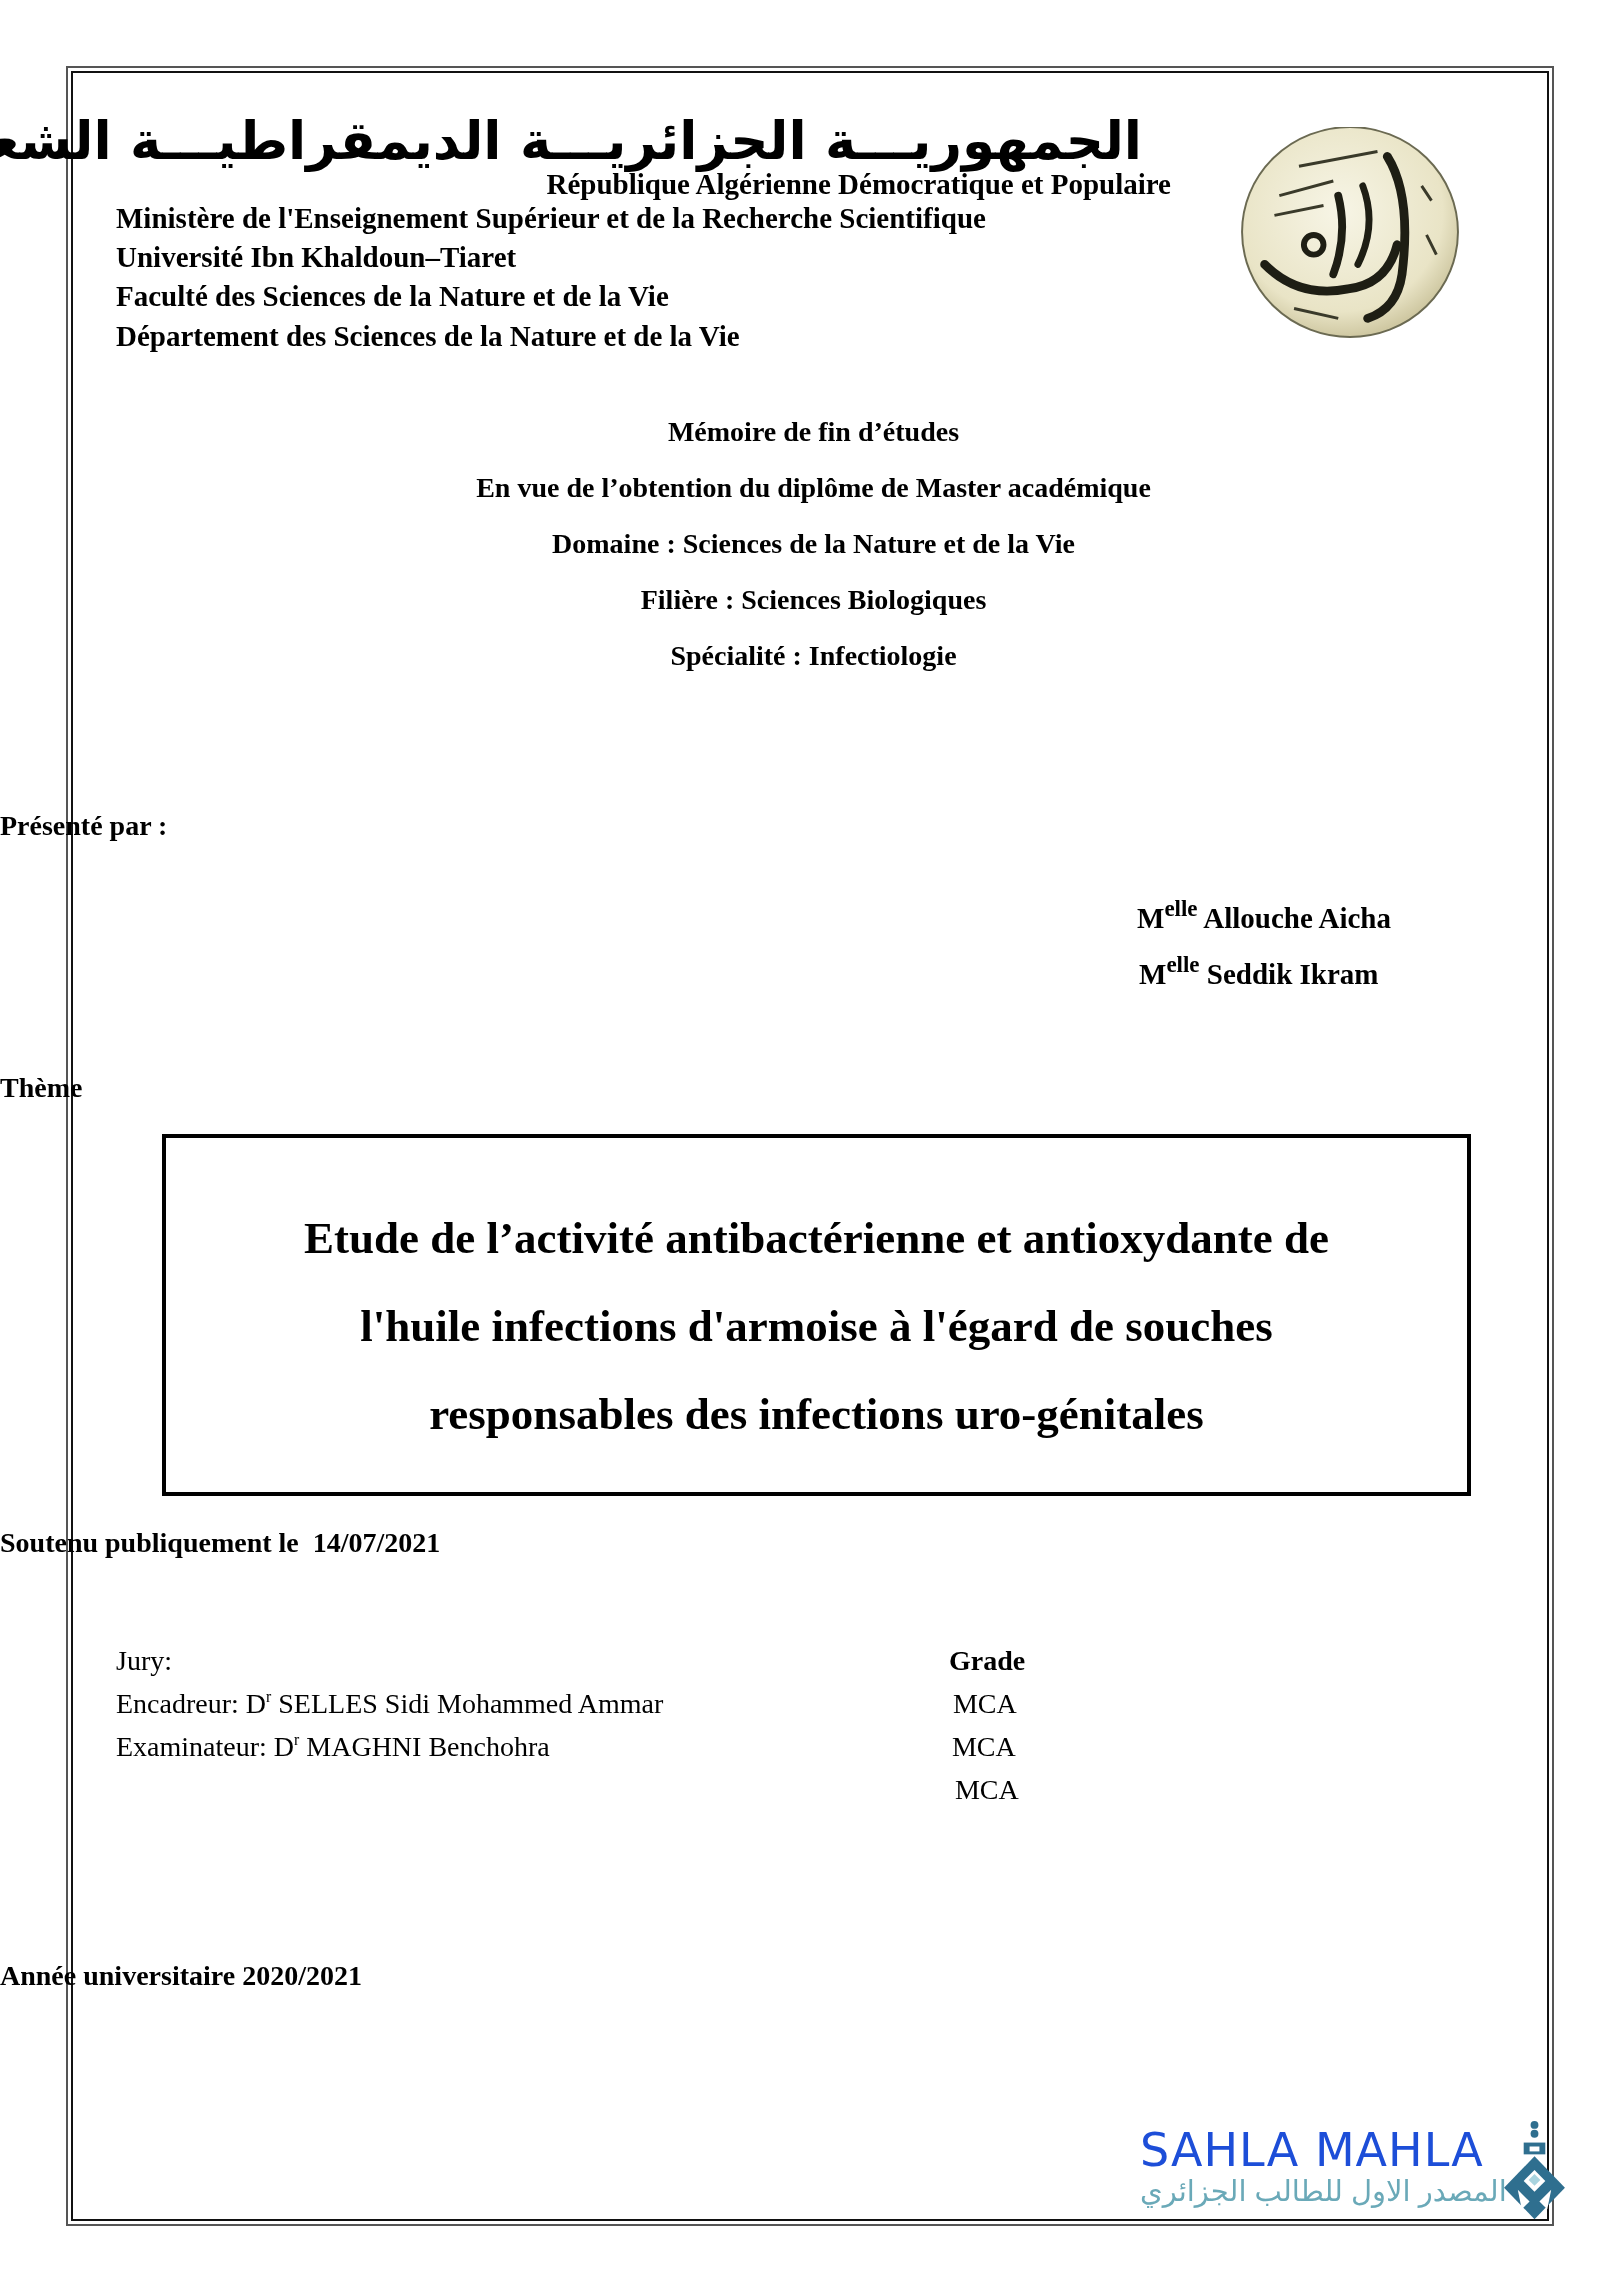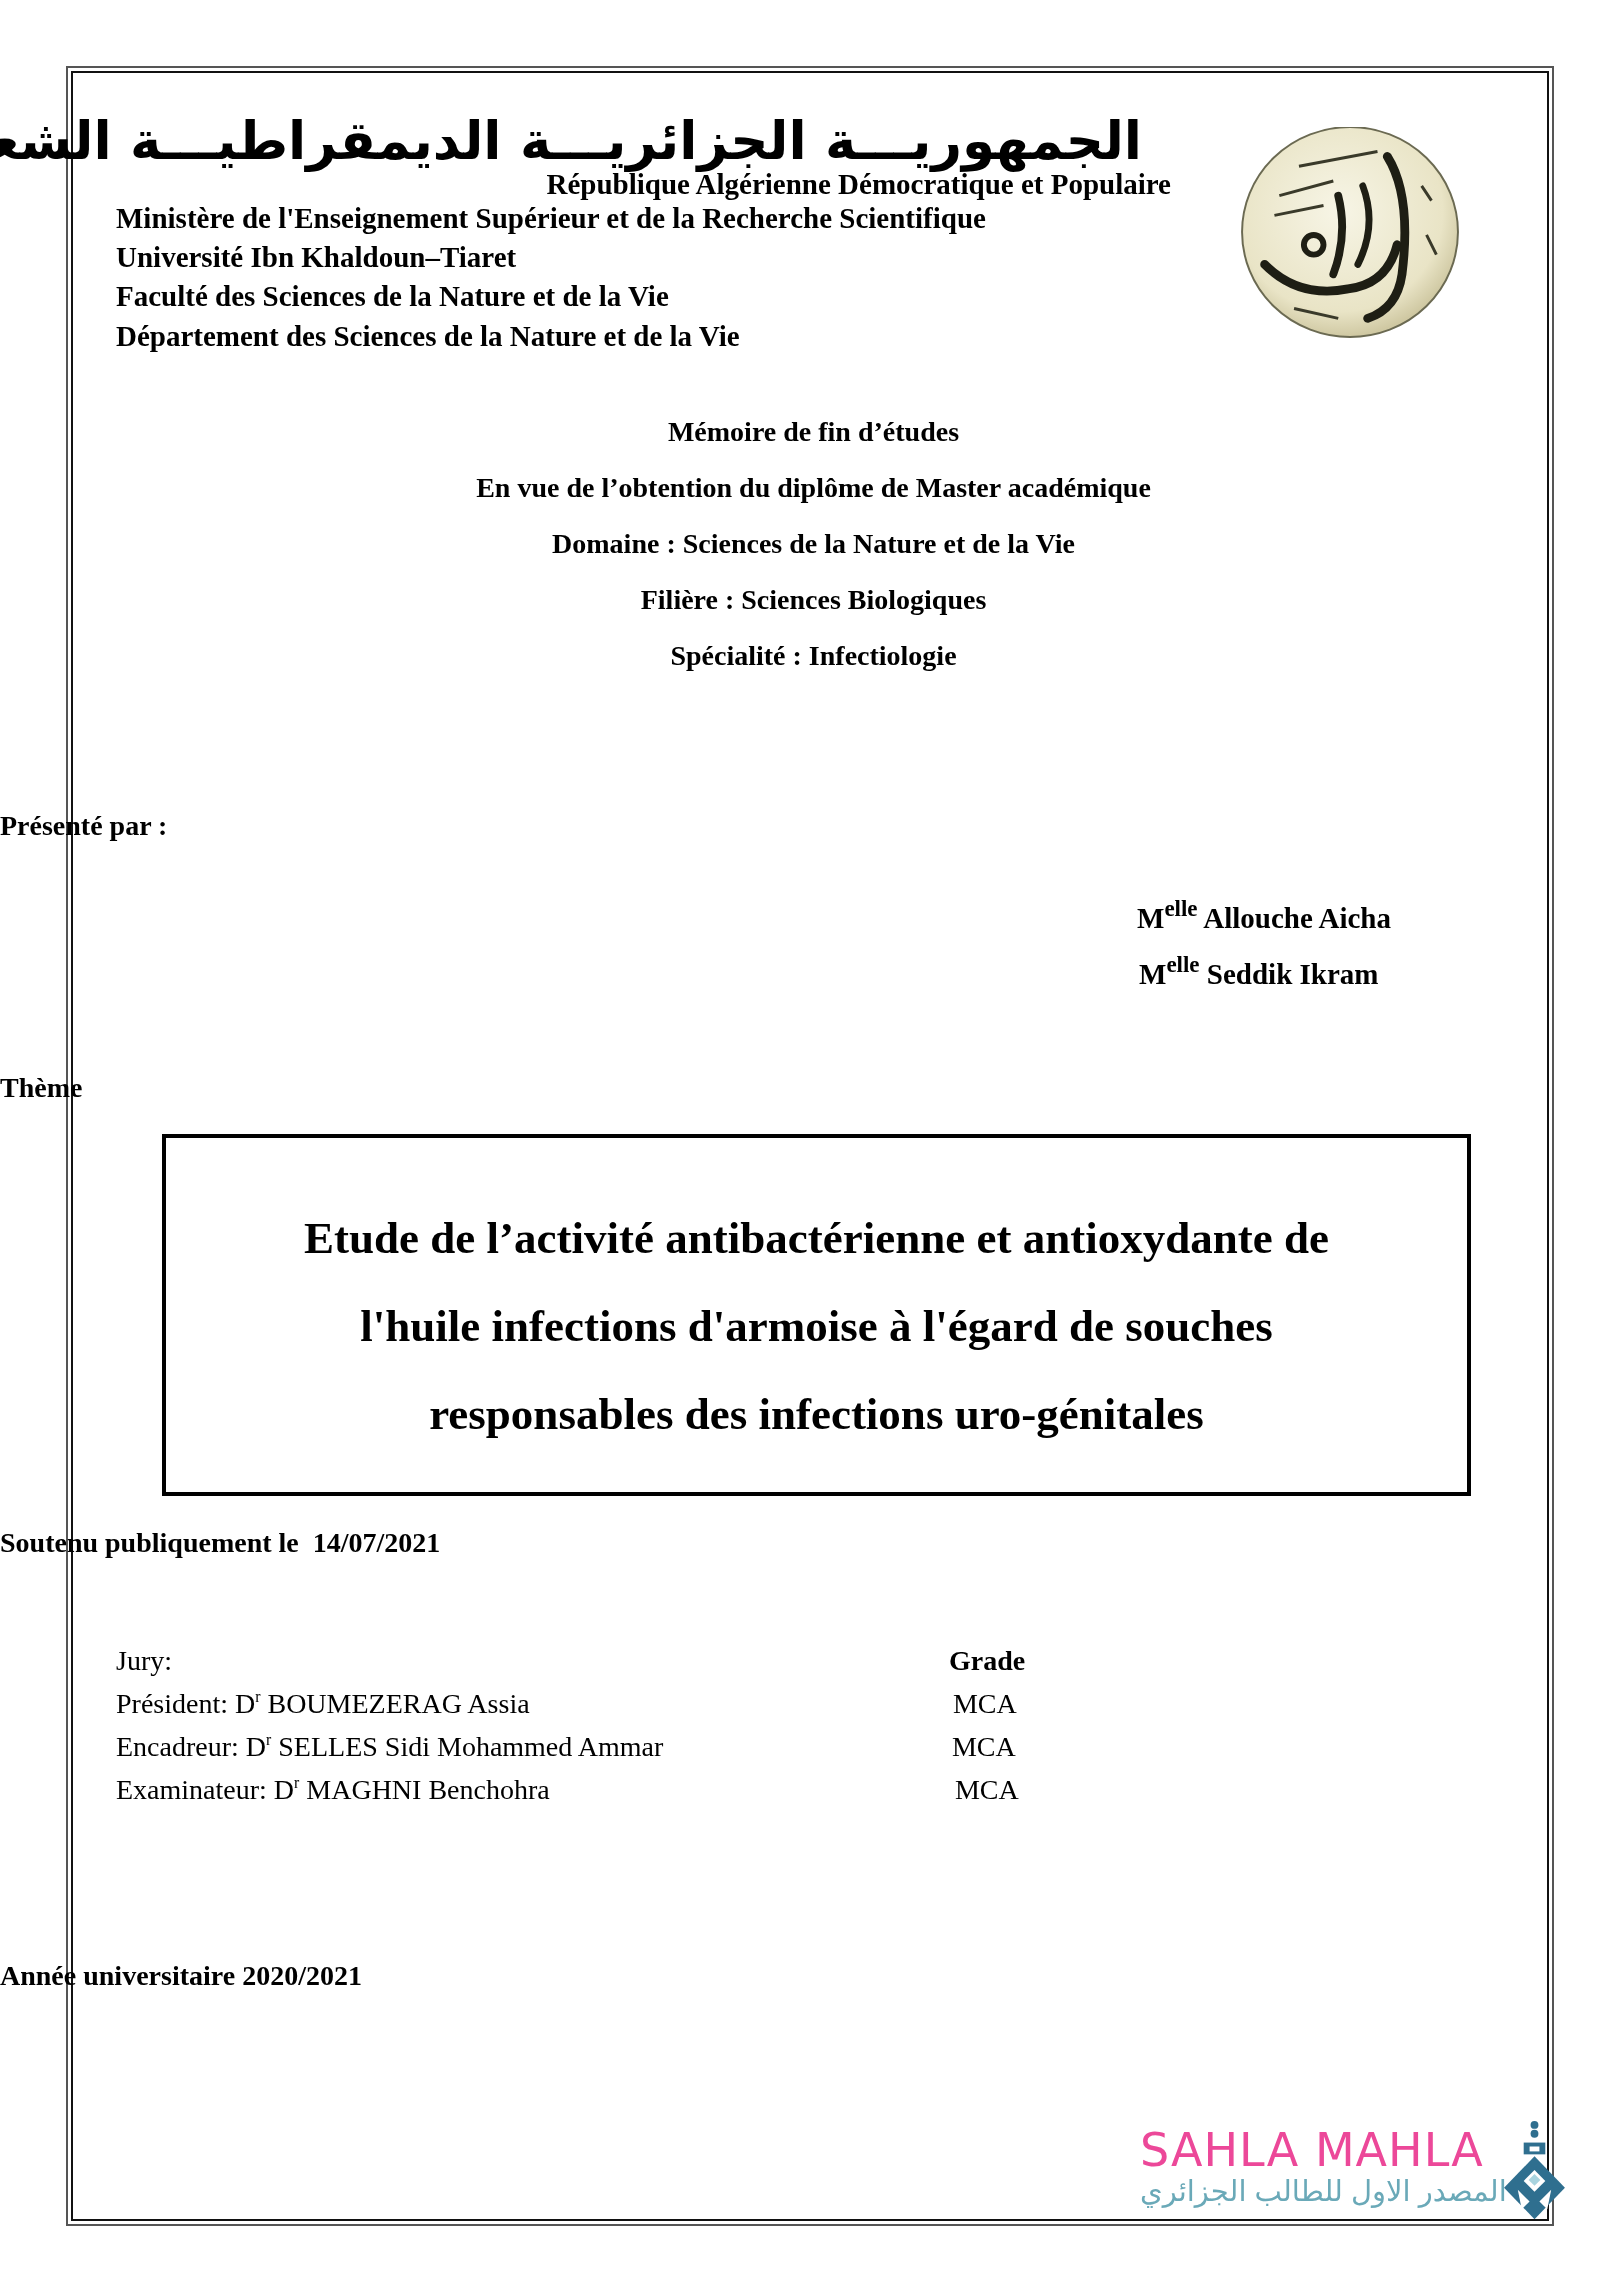--- a/index.html
+++ b/index.html
@@ -98,46 +98,41 @@
     <div>l'huile infections d'armoise à l'égard de souches</div>
     <div>responsables des infections uro-génitales</div>
   </div>
 </div>
 
 <div class="abs center" style="top:1527px; white-space:pre">Soutenu publiquement le  14/07/2021</div>
 
 <div class="abs jury" style="top:1639px">
   <div class="lbl">Jury:</div>
   <div>
-    <span class="lbl">Président:</span>
-    <span>D</span><sup>r</sup>
-    <span>BOUMEZERAG Assia</span>
-  </div>
-  <div>
     <span class="lbl">Encadreur:</span>
     <span>D</span><sup>r</sup>
     <span>SELLES Sidi Mohammed Ammar</span>
   </div>
   <div>
     <span class="lbl">Examinateur:</span>
     <span>D</span><sup>r</sup>
     <span>MAGHNI Benchohra</span>
   </div>
 </div>
 <div class="abs grade-col" style="top:1639px">
   <div class="hdr-g">Grade</div>
   <div>MCA</div>
   <div>MCA</div>
   <div>MCA</div>
 </div>
 
 <div class="abs center" style="top:1960px">Année universitaire 2020/2021</div>
 
 <div class="abs watermark">
-  <div class="wm-brand" style="color:#ec4899">SAHLA MAHLA</div>
+  <div class="wm-brand" style="color:#1d4ed8">SAHLA MAHLA</div>
   <div class="wm-tag" style="color:#6aa9b8">المصدر الاول للطالب الجزائري</div>
 </div>
 <div class="abs wm-icon">
   <svg width="69" height="110" viewBox="0 0 70 112">
     <circle cx="35" cy="6" r="4" fill="#2f6f8f"></circle>
     <circle cx="35" cy="15" r="4" fill="#2f6f8f"></circle>
     <rect x="24" y="24" width="22" height="12" fill="#2f6f8f"></rect>
     <rect x="30" y="28" width="10" height="5" fill="#fff"></rect>
     <path d="M35 38 L66 70 L35 102 L4 70 Z" fill="#2f6f8f"></path>
     <path d="M35 52 L46 63 L35 74 L24 63 Z" fill="#fff"></path>

